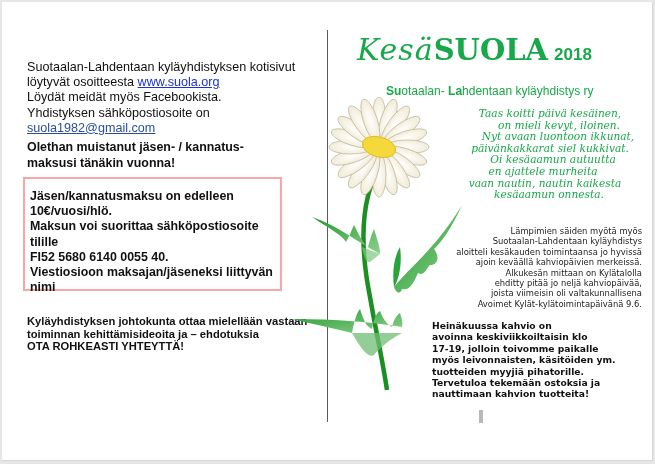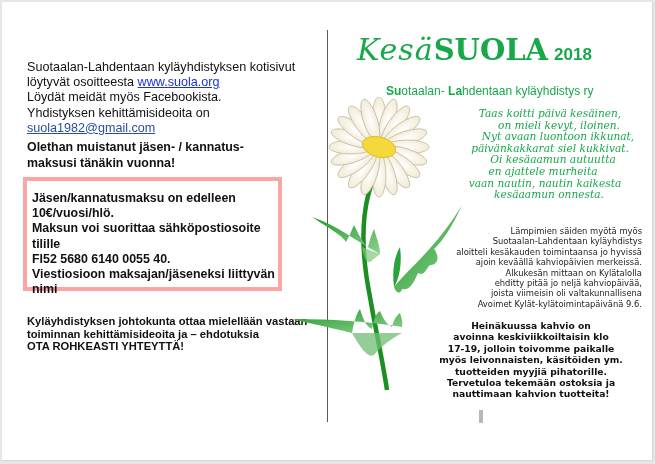--- a/index.html
+++ b/index.html
@@ -25,21 +25,21 @@
       font-size: 12.6px; line-height: 15.2px; color: #111;
     }
     .info a { color: #1a32d8; text-decoration: underline; }
     .info a.mail { color: #2a4f9a; }
     .reminder {
       left: 25px; top: 138px; width: 290px;
       font-size: 12.4px; line-height: 15.5px; font-weight: bold; color: #111;
     }
     .feebox {
       left: 21px; top: 175px; width: 259px; height: 114px;
-      border: 4px solid #fca5a5; box-sizing: border-box;
+      border: 2px solid #fca5a5; box-sizing: border-box;
       padding: 10px 3px 0 5px;
       font-size: 12.4px; line-height: 15.2px; font-weight: bold; color: #111;
     }
     .feebox div { white-space: nowrap; }
     .feedback {
       left: 25px; top: 313px; width: 300px;
       font-size: 11.2px; line-height: 12.5px; font-weight: bold; color: #111;
       white-space: nowrap;
     }
     
@@ -69,42 +69,42 @@
       font-size: 10.6px; line-height: 11.6px; color: #18a84a;
     }
     .poem div { white-space: nowrap; text-align: center; }
     .news {
       left: 440px; top: 224px; width: 200px; text-align: right;
       font-family: "DejaVu Sans", sans-serif;
       font-size: 8.4px; line-height: 10.4px; color: #222;
     }
     .news div { white-space: nowrap; }
     .cafe {
-      left: 430px; top: 318px; width: 198px; text-align: center;
+      left: 430px; top: 318px; width: 198px; text-align: left;
       font-family: "DejaVu Sans", sans-serif; font-weight: bold;
       font-size: 9.2px; line-height: 11.4px; color: #111;
     }
     .cafe div { white-space: nowrap; }
     .cursor {
       left: 477px; top: 408px; width: 4px; height: 13px; background: #b8b8b8;
     }
     .flower { left: 240px; top: 95px; width: 240px; height: 300px; }
   </style>
 </head>
 <body>
 
 <div class="page">
 
   <div class="divider"></div>
 
   <div class="abs info">
     <div>Suotaalan-Lahdentaan kyläyhdistyksen kotisivut</div>
     <div><span>löytyvät osoitteesta </span><a>www.suola.org</a></div>
     <div>Löydät meidät myös Facebookista.</div>
-    <div>Yhdistyksen kehittämisideoita on</div>
+    <div>Yhdistyksen sähköpostiosoite on</div>
     <div><a class="mail">suola1982@gmail.com</a></div>
   </div>
 
   <div class="abs reminder">
     <div>Olethan muistanut jäsen- / kannatus-</div>
     <div>maksusi tänäkin vuonna!</div>
   </div>
 
   <div class="abs feebox">
     <div>Jäsen/kannatusmaksu on edelleen</div>

